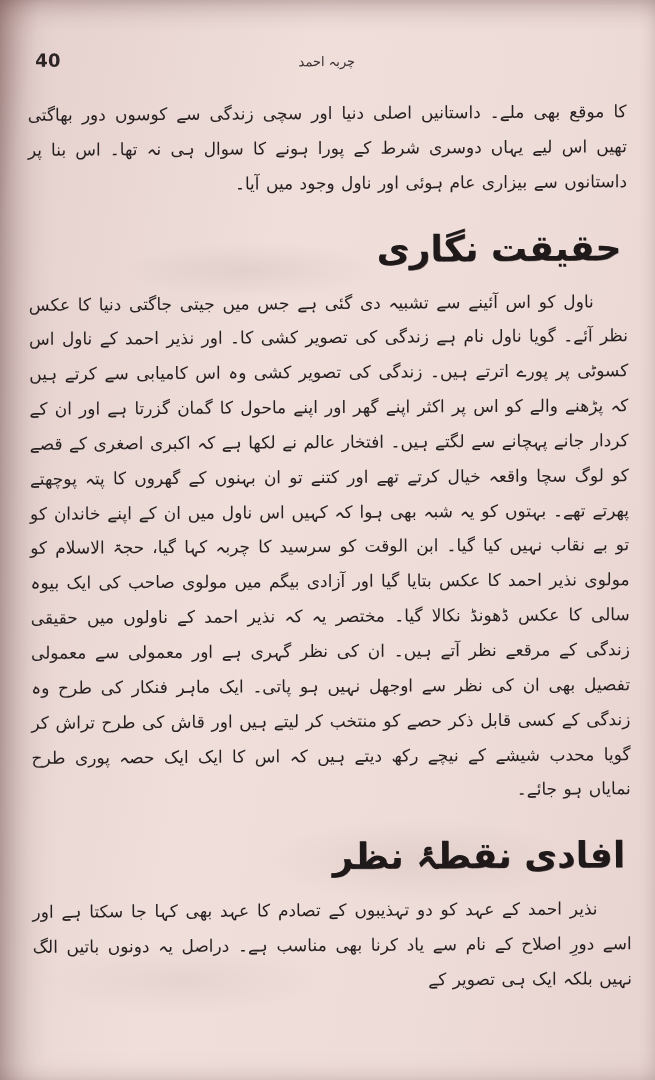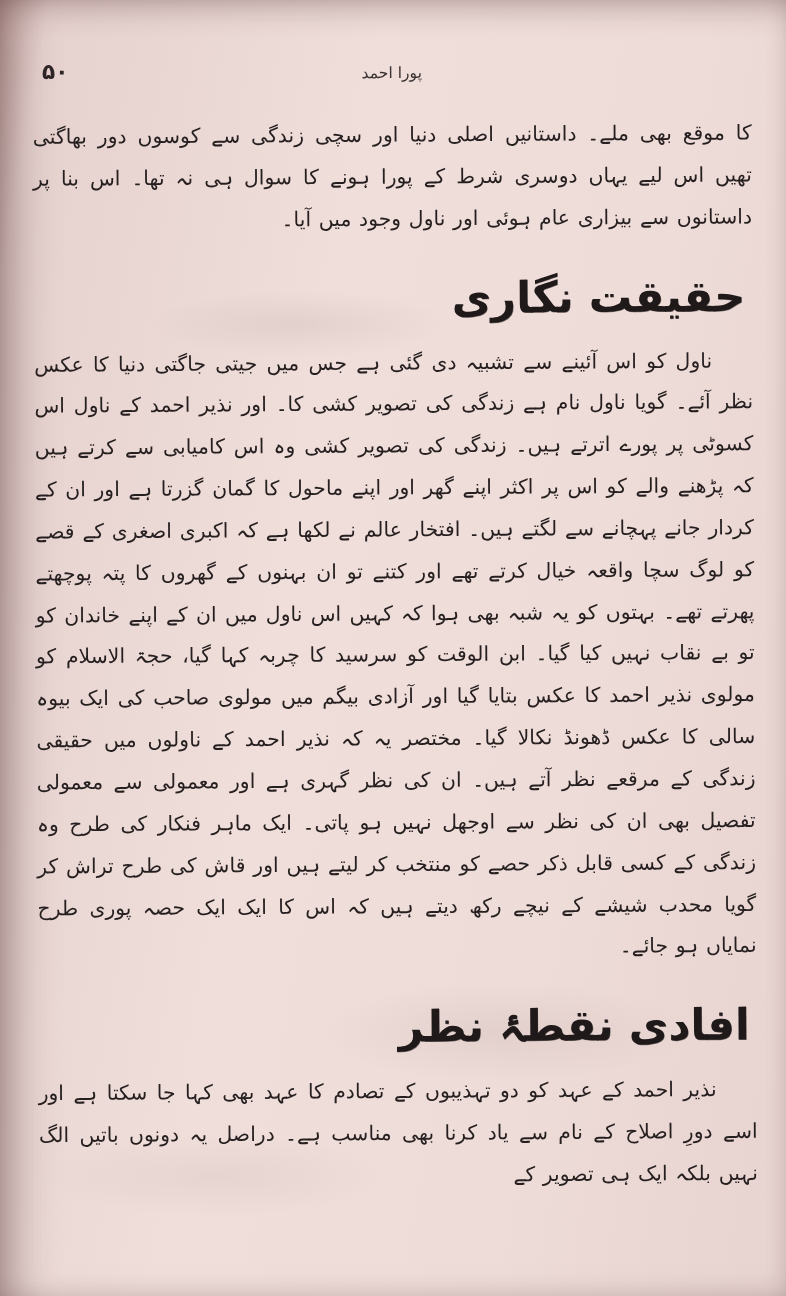--- a/index.html
+++ b/index.html
@@ -85,22 +85,22 @@
   }
 </style>
 </head>
 <body>
 
 <div class="page">
   <div class="ghosting"></div>
   <div class="content-wrap">
 
     <div class="running-header">
-      <span class="header-title">پورا احمد</span>
-      <span class="page-number">۵۰</span>
+      <span class="header-title">چربہ احمد</span>
+      <span class="page-number">40</span>
     </div>
 
     <p class="para">کا موقع بھی ملے۔ داستانیں اصلی دنیا اور سچی زندگی سے کوسوں دور بھاگتی تھیں اس لیے یہاں دوسری شرط کے پورا ہونے کا سوال ہی نہ تھا۔ اس بنا پر داستانوں سے بیزاری عام ہوئی اور ناول وجود میں آیا۔</p>
 
     <h2 class="heading">حقیقت نگاری</h2>
 
     <p class="para indent">ناول کو اس آئینے سے تشبیہ دی گئی ہے جس میں جیتی جاگتی دنیا کا عکس نظر آئے۔ گویا ناول نام ہے زندگی کی تصویر کشی کا۔ اور نذیر احمد کے ناول اس کسوٹی پر پورے اترتے ہیں۔ زندگی کی تصویر کشی وہ اس کامیابی سے کرتے ہیں کہ پڑھنے والے کو اس پر اکثر اپنے گھر اور اپنے ماحول کا گمان گزرتا ہے اور ان کے کردار جانے پہچانے سے لگتے ہیں۔ افتخار عالم نے لکھا ہے کہ اکبری اصغری کے قصے کو لوگ سچا واقعہ خیال کرتے تھے اور کتنے تو ان بہنوں کے گھروں کا پتہ پوچھتے پھرتے تھے۔ بہتوں کو یہ شبہ بھی ہوا کہ کہیں اس ناول میں ان کے اپنے خاندان کو تو بے نقاب نہیں کیا گیا۔ ابن الوقت کو سرسید کا چربہ کہا گیا، حجۃ الاسلام کو مولوی نذیر احمد کا عکس بتایا گیا اور آزادی بیگم میں مولوی صاحب کی ایک بیوہ سالی کا عکس ڈھونڈ نکالا گیا۔ مختصر یہ کہ نذیر احمد کے ناولوں میں حقیقی زندگی کے مرقعے نظر آتے ہیں۔ ان کی نظر گہری ہے اور معمولی سے معمولی تفصیل بھی ان کی نظر سے اوجھل نہیں ہو پاتی۔ ایک ماہر فنکار کی طرح وہ زندگی کے کسی قابل ذکر حصے کو منتخب کر لیتے ہیں اور قاش کی طرح تراش کر گویا محدب شیشے کے نیچے رکھ دیتے ہیں کہ اس کا ایک ایک حصہ پوری طرح نمایاں ہو جائے۔</p>
 
     <h2 class="heading">افادی نقطۂ نظر</h2>
 

